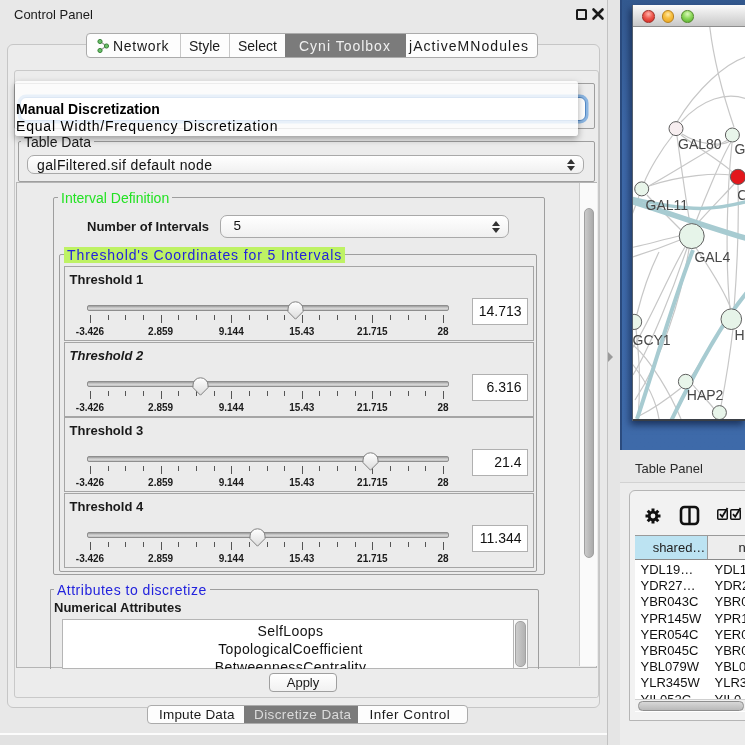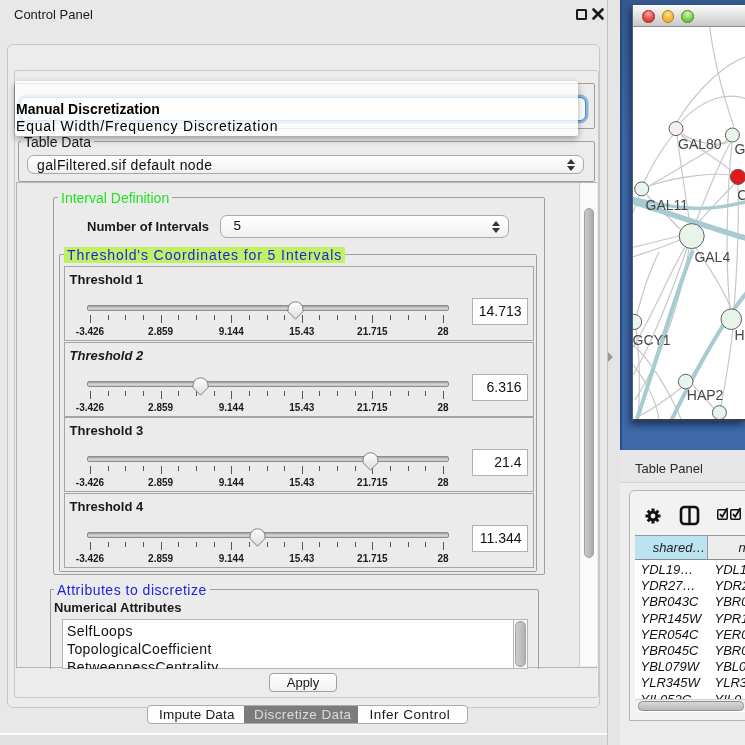--- a/index.html
+++ b/index.html
@@ -16,20 +16,37 @@
 
   <div class="abs" style="left:14px;top:7px;font-size:13px;color:#1a1a1a;">Control Panel</div>
   <div class="abs" style="left:576px;top:9px;width:7px;height:7px;border:2px solid #1a1a1a;border-radius:1.5px;"></div>
   <svg class="abs" style="left:591px;top:7px;" width="14" height="14" viewBox="0 0 14 14">
     <path d="M2.5 2.5 L11.5 11.5 M11.5 2.5 L2.5 11.5" stroke="#1a1a1a" stroke-width="2.6" stroke-linecap="round"></path>
   </svg>
 
   <div class="abs" style="left:7px;top:44px;width:591px;height:662px;background:#ececec;border:1px solid #c6c6c6;border-radius:6px;"></div>
   <div class="abs" style="left:13.5px;top:70px;width:583px;height:626px;border:1px solid #c9c9c9;border-radius:3px;"></div>
 
+  <div class="abs" style="left:86px;top:33px;width:450px;height:23px;background:#fdfdfd;border:1px solid #ababab;border-radius:4px;overflow:hidden;">
+    <div class="abs" style="left:92.5px;top:0;width:1px;height:23px;background:#c8c8c8;"></div>
+    <div class="abs" style="left:142px;top:0;width:1px;height:23px;background:#c8c8c8;"></div>
+    <div class="abs" style="left:197.5px;top:0;width:1px;height:23px;background:#c8c8c8;"></div>
+    <div class="abs" style="left:197.5px;top:0;width:121px;height:23px;background:#7b7b7b;"></div>
+    <svg class="abs" style="left:9px;top:4px;" width="15" height="16" viewBox="0 0 15 16">
+      <path d="M4 3.5 L10.5 8 M4 12.5 L10.5 8" stroke="#9a9a9a" stroke-width="1.1" fill="none"></path>
+      <circle cx="4" cy="3.5" r="2.1" fill="#6abf69" stroke="#2d7a2d" stroke-width="0.9"></circle>
+      <circle cx="4" cy="12.5" r="2.1" fill="#6abf69" stroke="#2d7a2d" stroke-width="0.9"></circle>
+      <circle cx="10.5" cy="8" r="2.1" fill="#6abf69" stroke="#2d7a2d" stroke-width="0.9"></circle>
+    </svg>
+    <div class="abs" style="left:26px;top:4px;font-size:14px;letter-spacing:0.7px;color:#1a1a1a;">Network</div>
+    <div class="abs" style="left:102px;top:4px;font-size:14px;color:#1a1a1a;">Style</div>
+    <div class="abs" style="left:151px;top:4px;font-size:14px;color:#1a1a1a;">Select</div>
+    <div class="abs" style="left:212px;top:4px;font-size:14px;letter-spacing:1px;color:#f0f0f0;">Cyni Toolbox</div>
+    <div class="abs" style="left:322px;top:4px;font-size:14px;letter-spacing:1.05px;color:#1a1a1a;">jActiveMNodules</div>
+  </div>
 
   <div class="abs" style="left:14px;top:83px;width:579px;height:44px;border:1px solid #9e9e9e;border-radius:2px;"></div>
 
   <div class="abs" style="left:20px;top:97px;width:564px;height:22px;border-radius:6px;background:#fff;border:1.5px solid #5389c5;box-shadow:0 0 0 2.5px rgba(115,168,222,0.8);"></div>
 
   <div class="abs" style="left:18px;top:141px;width:575px;height:39px;border:1px solid #9e9e9e;border-radius:2px;"></div>
   <div class="abs" style="left:21px;top:134px;font-size:14px;color:#1a1a1a;background:#ececec;padding:0 3px;">Table Data</div>
   <div class="abs combo" style="left:27px;top:155px;width:555px;height:17px;background:linear-gradient(#ffffff,#f0f0f0);border:1px solid #a9a9a9;border-radius:7px;">
     <div class="abs" style="left:9px;top:1px;font-size:14px;letter-spacing:0.4px;color:#111;">galFiltered.sif default node</div>
     <div class="abs" style="right:8px;top:2.5px;width:0;height:0;border-left:4px solid transparent;border-right:4px solid transparent;border-bottom:5px solid #333;"></div>
@@ -217,21 +234,21 @@
             </linearGradient>
           </defs>
         </svg>
         <div class="abs" style="left:407px;top:31px;width:49px;height:25px;background:#fff;border:1px solid #b0b0b0;font-size:14px;color:#111;text-align:right;line-height:25px;padding-right:5px;">11.344</div>
       </div>
     </div>
 
   <div class="abs" style="left:50px;top:589px;width:487px;height:85px;border:1px solid #9e9e9e;border-top-right-radius:2px;"></div>
   <div class="abs" style="left:54px;top:582px;font-size:14px;letter-spacing:0.5px;color:#2222dd;background:#ebebeb;padding:0 3px;">Attributes to discretize</div>
   <div class="abs b" style="left:54px;top:600px;font-size:13px;color:#1a1a1a;">Numerical Attributes</div>
-  <div class="abs" style="left:62px;top:619px;width:451px;height:48px;background:#ffffff;border:1px solid #b5b5b5;border-right:none;font-size:13px;color:#111;">
+  <div class="abs" style="left:62px;top:619px;width:451px;height:48px;background:#ffffff;border:1px solid #b5b5b5;border-right:none;font-size:13px;color:#111;text-align:center;">
      <div style="padding:2px 0 0 4px;line-height:18px;font-size:14px;letter-spacing:0.4px;">SelfLoops<br>TopologicalCoefficient<br>BetweennessCentrality</div>
   </div>
   <div class="abs" style="left:513px;top:619px;width:13px;height:48px;background:#fafafa;border:1px solid #b5b5b5;"></div>
   <div class="abs" style="left:515px;top:621px;width:9px;height:44px;border-radius:5px;background:linear-gradient(90deg,#cdcdcd,#b2b2b2);border:1px solid #a2a2a2;"></div>
 
   <div class="abs" style="left:17px;top:669px;width:580px;height:28px;background:#ececec;"></div>
 
   <div class="abs" style="left:269px;top:673px;width:66px;height:17px;background:linear-gradient(#ffffff,#f1f1f1);border:1px solid #9f9f9f;border-radius:4px;text-align:center;font-size:13px;color:#1a1a1a;line-height:17px;">Apply</div>
 
   <div class="abs" style="left:147px;top:704.5px;width:319px;height:17px;background:#fdfdfd;border:1px solid #ababab;border-radius:4px;overflow:hidden;font-size:13.5px;line-height:17px;">
@@ -347,21 +364,21 @@
     <rect x="2" y="2" width="17" height="17" rx="3.5" fill="none" stroke="#111" stroke-width="2.6"></rect>
     <path d="M10.5 2 V19" stroke="#111" stroke-width="2.4"></path>
   </svg>
   <svg class="abs" style="left:87px;top:16px;" width="26" height="13" viewBox="0 0 26 13">
     <rect x="0.75" y="2.75" width="9.5" height="9.5" rx="1" fill="none" stroke="#111" stroke-width="1.5"></rect>
     <path d="M3 7.2 l2.2 2.6 L10.5 1" stroke="#111" stroke-width="1.8" fill="none"></path>
     <rect x="13.75" y="2.75" width="9.5" height="9.5" rx="1" fill="none" stroke="#111" stroke-width="1.5"></rect>
     <path d="M16 7.2 l2.2 2.6 L23.5 1" stroke="#111" stroke-width="1.8" fill="none"></path>
   </svg>
 
-  <div class="abs" style="left:4.5px;top:44px;width:111.5px;height:176px;background:#fff;border-top:1px solid #9a9a9a;overflow:hidden;font-style:italic;">
+  <div class="abs" style="left:4.5px;top:44px;width:111.5px;height:176px;background:#fff;border-top:1px solid #9a9a9a;overflow:hidden;">
     <div class="abs" style="left:0;top:0;width:111px;height:23px;background:#ededed;border-bottom:1px solid #8a8a8a;"></div>
     <div class="abs" style="left:0.5px;top:0;width:72px;height:23px;background:#bce3f2;border-right:1px solid #9a9a9a;text-align:center;text-indent:16px;font-size:13px;color:#222;line-height:23px;">shared…</div>
     <div class="abs" style="left:104px;top:0;font-size:13px;color:#222;line-height:23px;">na</div>
     <div class="abs" style="left:6px;top:26px;font-size:13px;color:#111;line-height:16.2px;">
       YDL19…<br>YDR27…<br>YBR043C<br>YPR145W<br>YER054C<br>YBR045C<br>YBL079W<br>YLR345W<br>YIL052C
     </div>
     <div class="abs" style="left:80px;top:26px;font-size:13px;color:#111;line-height:16.2px;">
       YDL1<br>YDR2<br>YBR0<br>YPR1<br>YER0<br>YBR0<br>YBL0<br>YLR3<br>YIL0
     </div>
 

